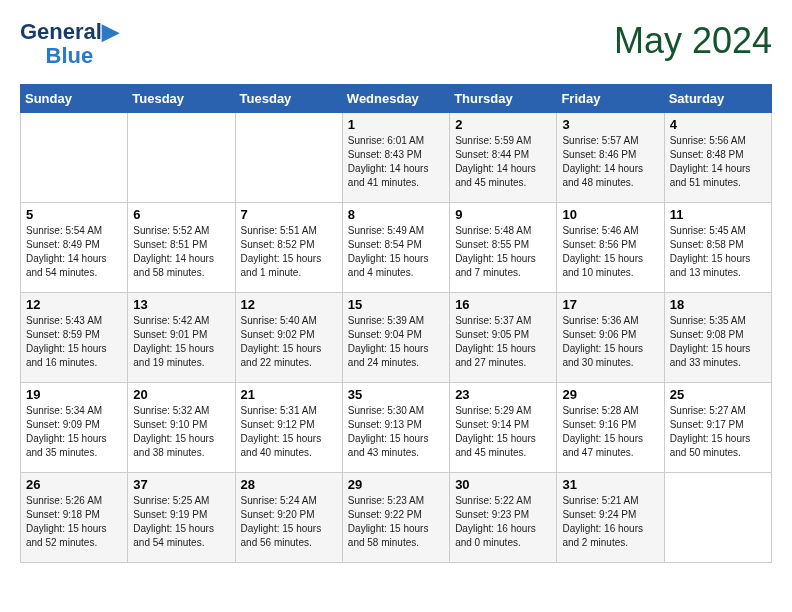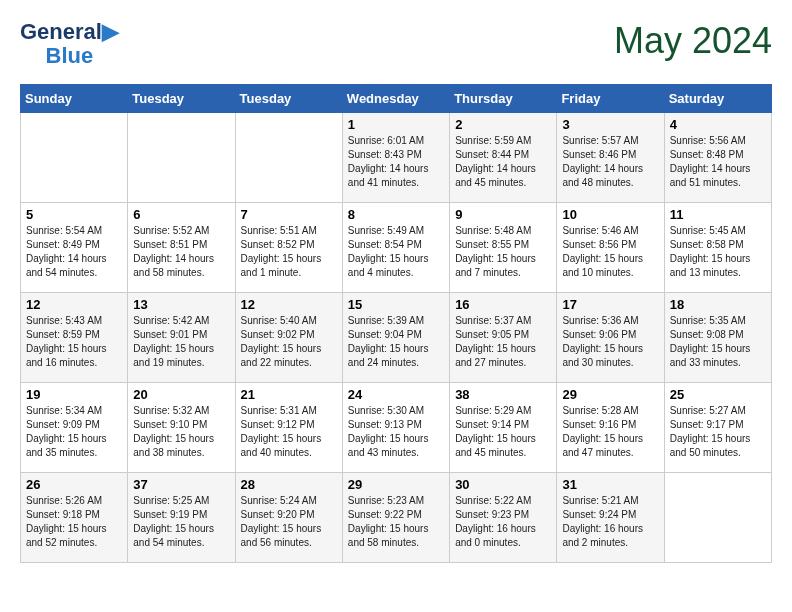--- a/index.html
+++ b/index.html
@@ -195,25 +195,25 @@
         </td>
         <td>
           <div class="day-num">20</div>
           <div class="cell-info">Sunrise: 5:32 AM<br>Sunset: 9:10 PM<br>Daylight: 15 hours<br>and 38 minutes.</div>
         </td>
         <td>
           <div class="day-num">21</div>
           <div class="cell-info">Sunrise: 5:31 AM<br>Sunset: 9:12 PM<br>Daylight: 15 hours<br>and 40 minutes.</div>
         </td>
         <td>
-          <div class="day-num">24</div>
+          <div class="day-num">35</div>
           <div class="cell-info">Sunrise: 5:30 AM<br>Sunset: 9:13 PM<br>Daylight: 15 hours<br>and 43 minutes.</div>
         </td>
         <td>
-          <div class="day-num">38</div>
+          <div class="day-num">23</div>
           <div class="cell-info">Sunrise: 5:29 AM<br>Sunset: 9:14 PM<br>Daylight: 15 hours<br>and 45 minutes.</div>
         </td>
         <td>
           <div class="day-num">29</div>
           <div class="cell-info">Sunrise: 5:28 AM<br>Sunset: 9:16 PM<br>Daylight: 15 hours<br>and 47 minutes.</div>
         </td>
         <td>
           <div class="day-num">25</div>
           <div class="cell-info">Sunrise: 5:27 AM<br>Sunset: 9:17 PM<br>Daylight: 15 hours<br>and 50 minutes.</div>
         </td>

